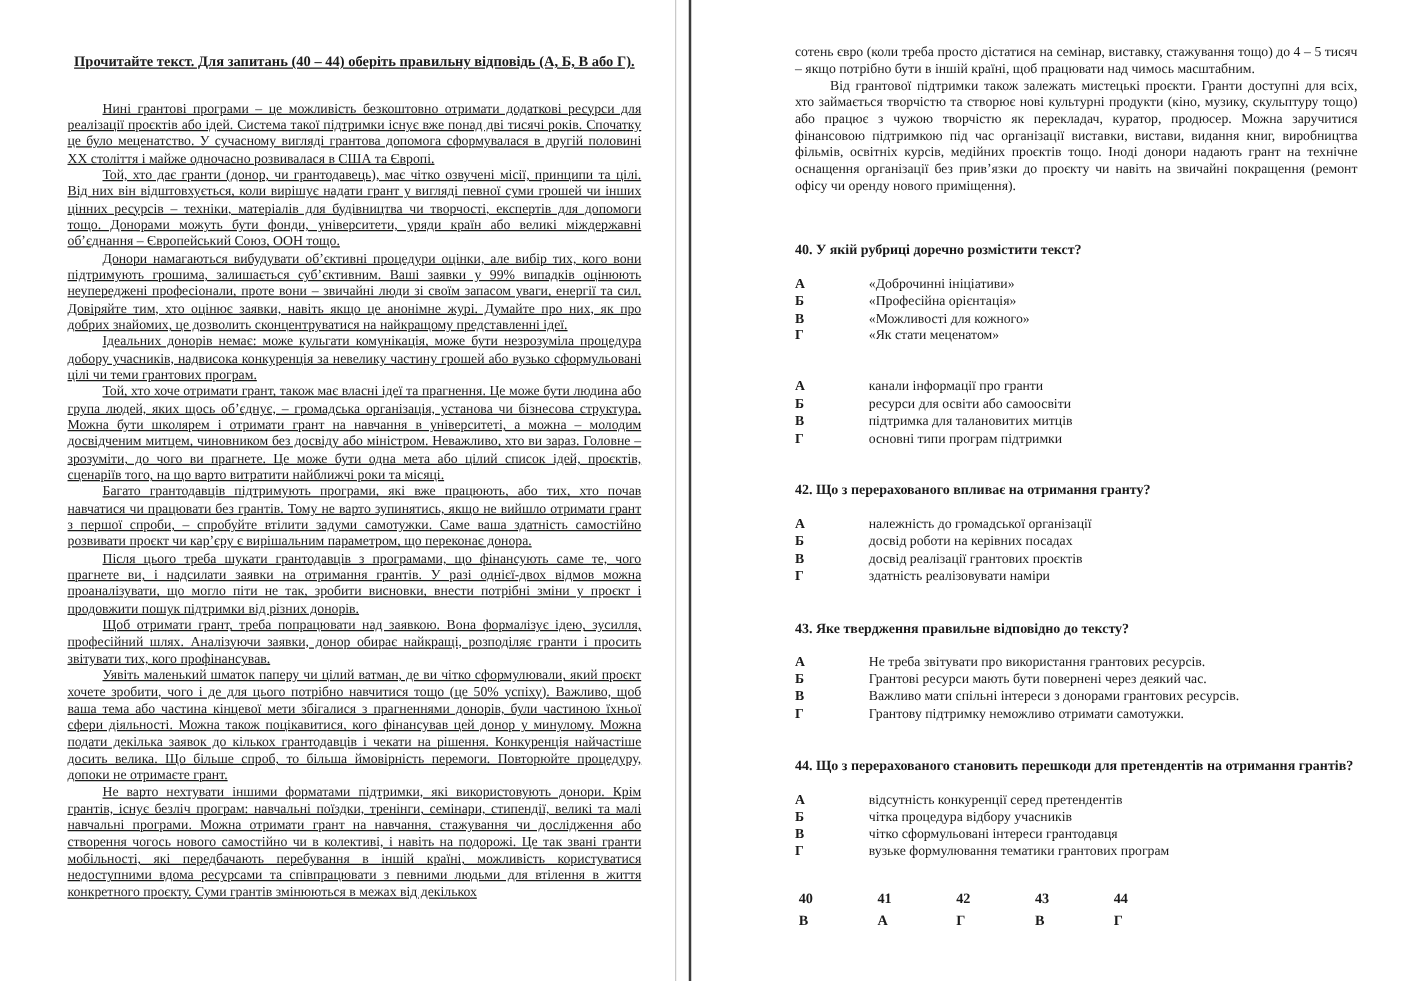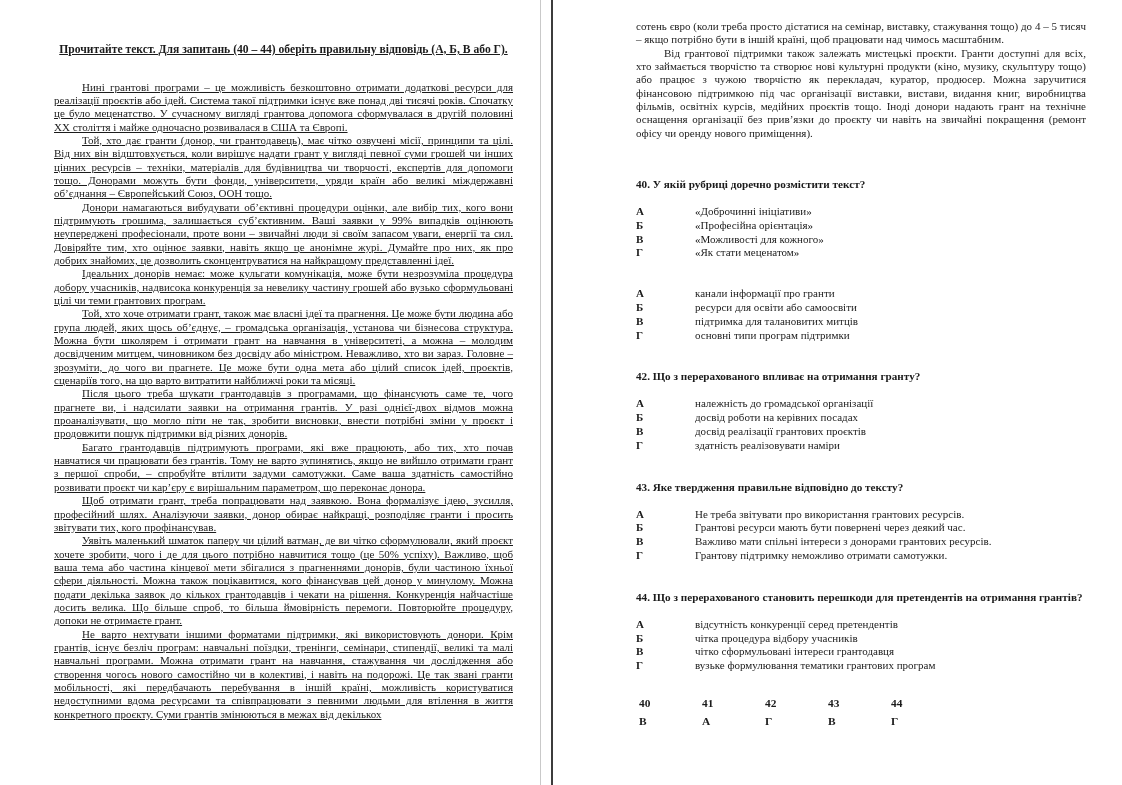--- a/index.html
+++ b/index.html
@@ -16,21 +16,21 @@
     background: #c9c9c9;
   }
   .divider {
     position: absolute; top: 0; height: 785px; width: 2px;
     left: 551px; background: #3c3c3c;
   }
   .page-left {
     position: absolute; left: 54px; top: 43px; width: 459px; text-decoration: underline;
   }
   .page-right {
-    position: absolute; left: 636px; top: 20px; width: 450px;
+    position: absolute; left: 636px; top: 36px; width: 450px;
   }
   .page-header {
     font-weight: bold; text-align: center;
     font-size: 11.6px; line-height: 14.5px;
     margin-bottom: 23px;
   }
   .passage p {
     margin: 0;
     font-size: 11px; line-height: 13.35px;
     text-align: justify;
@@ -56,22 +56,22 @@
 <div>
 
   <div class="page-left">
     <div class="page-header">Прочитайте текст. Для запитань (40 – 44) оберіть правильну відповідь (А, Б, В або Г).</div>
     <div class="passage" id="left-passage">
         <p>Нині грантові програми – це можливість безкоштовно отримати додаткові ресурси для реалізації проєктів або ідей. Система такої підтримки існує вже понад дві тисячі років. Спочатку це було меценатство. У сучасному вигляді грантова допомога сформувалася в другій половині XX століття і майже одночасно розвивалася в США та Європі.</p>
         <p>Той, хто дає гранти (донор, чи грантодавець), має чітко озвучені місії, принципи та цілі. Від них він відштовхується, коли вирішує надати грант у вигляді певної суми грошей чи інших цінних ресурсів – техніки, матеріалів для будівництва чи творчості, експертів для допомоги тощо. Донорами можуть бути фонди, університети, уряди країн або великі міждержавні об’єднання – Європейський Союз, ООН тощо.</p>
         <p>Донори намагаються вибудувати об’єктивні процедури оцінки, але вибір тих, кого вони підтримують грошима, залишається суб’єктивним. Ваші заявки у 99% випадків оцінюють неупереджені професіонали, проте вони – звичайні люди зі своїм запасом уваги, енергії та сил. Довіряйте тим, хто оцінює заявки, навіть якщо це анонімне журі. Думайте про них, як про добрих знайомих, це дозволить сконцентруватися на найкращому представленні ідеї.</p>
         <p>Ідеальних донорів немає: може кульгати комунікація, може бути незрозуміла процедура добору учасників, надвисока конкуренція за невелику частину грошей або вузько сформульовані цілі чи теми грантових програм.</p>
         <p>Той, хто хоче отримати грант, також має власні ідеї та прагнення. Це може бути людина або група людей, яких щось об’єднує, – громадська організація, установа чи бізнесова структура. Можна бути школярем і отримати грант на навчання в університеті, а можна – молодим досвідченим митцем, чиновником без досвіду або міністром. Неважливо, хто ви зараз. Головне – зрозуміти, до чого ви прагнете. Це може бути одна мета або цілий список ідей, проєктів, сценаріїв того, на що варто витратити найближчі роки та місяці.</p>
+        <p>Багато грантодавців підтримують програми, які вже працюють, або тих, хто почав навчатися чи працювати без грантів. Тому не варто зупинятись, якщо не вийшло отримати грант з першої спроби, – спробуйте втілити задуми самотужки. Саме ваша здатність самостійно розвивати проєкт чи кар’єру є вирішальним параметром, що переконає донора.</p>
         <p>Після цього треба шукати грантодавців з програмами, що фінансують саме те, чого прагнете ви, і надсилати заявки на отримання грантів. У разі однієї-двох відмов можна проаналізувати, що могло піти не так, зробити висновки, внести потрібні зміни у проєкт і продовжити пошук підтримки від різних донорів.</p>
-        <p>Багато грантодавців підтримують програми, які вже працюють, або тих, хто почав навчатися чи працювати без грантів. Тому не варто зупинятись, якщо не вийшло отримати грант з першої спроби, – спробуйте втілити задуми самотужки. Саме ваша здатність самостійно розвивати проєкт чи кар’єру є вирішальним параметром, що переконає донора.</p>
         <p>Щоб отримати грант, треба попрацювати над заявкою. Вона формалізує ідею, зусилля, професійний шлях. Аналізуючи заявки, донор обирає найкращі, розподіляє гранти і просить звітувати тих, кого профінансував.</p>
         <p>Уявіть маленький шматок паперу чи цілий ватман, де ви чітко сформулювали, який проєкт хочете зробити, чого і де для цього потрібно навчитися тощо (це 50% успіху). Важливо, щоб ваша тема або частина кінцевої мети збігалися з прагненнями донорів, були частиною їхньої сфери діяльності. Можна також поцікавитися, кого фінансував цей донор у минулому. Можна подати декілька заявок до кількох грантодавців і чекати на рішення. Конкуренція найчастіше досить велика. Що більше спроб, то більша ймовірність перемоги. Повторюйте процедуру, допоки не отримаєте грант.</p>
         <p>Не варто нехтувати іншими форматами підтримки, які використовують донори. Крім грантів, існує безліч програм: навчальні поїздки, тренінги, семінари, стипендії, великі та малі навчальні програми. Можна отримати грант на навчання, стажування чи дослідження або створення чогось нового самостійно чи в колективі, і навіть на подорожі. Це так звані гранти мобільності, які передбачають перебування в іншій країні, можливість користуватися недоступними вдома ресурсами та співпрацювати з певними людьми для втілення в життя конкретного проєкту. Суми грантів змінюються в межах від декількох</p>
       </div>
   </div>
 
   <div class="page-edge" style="left:540px"></div>
   <div class="divider"></div>
 
   <div class="page-right">

